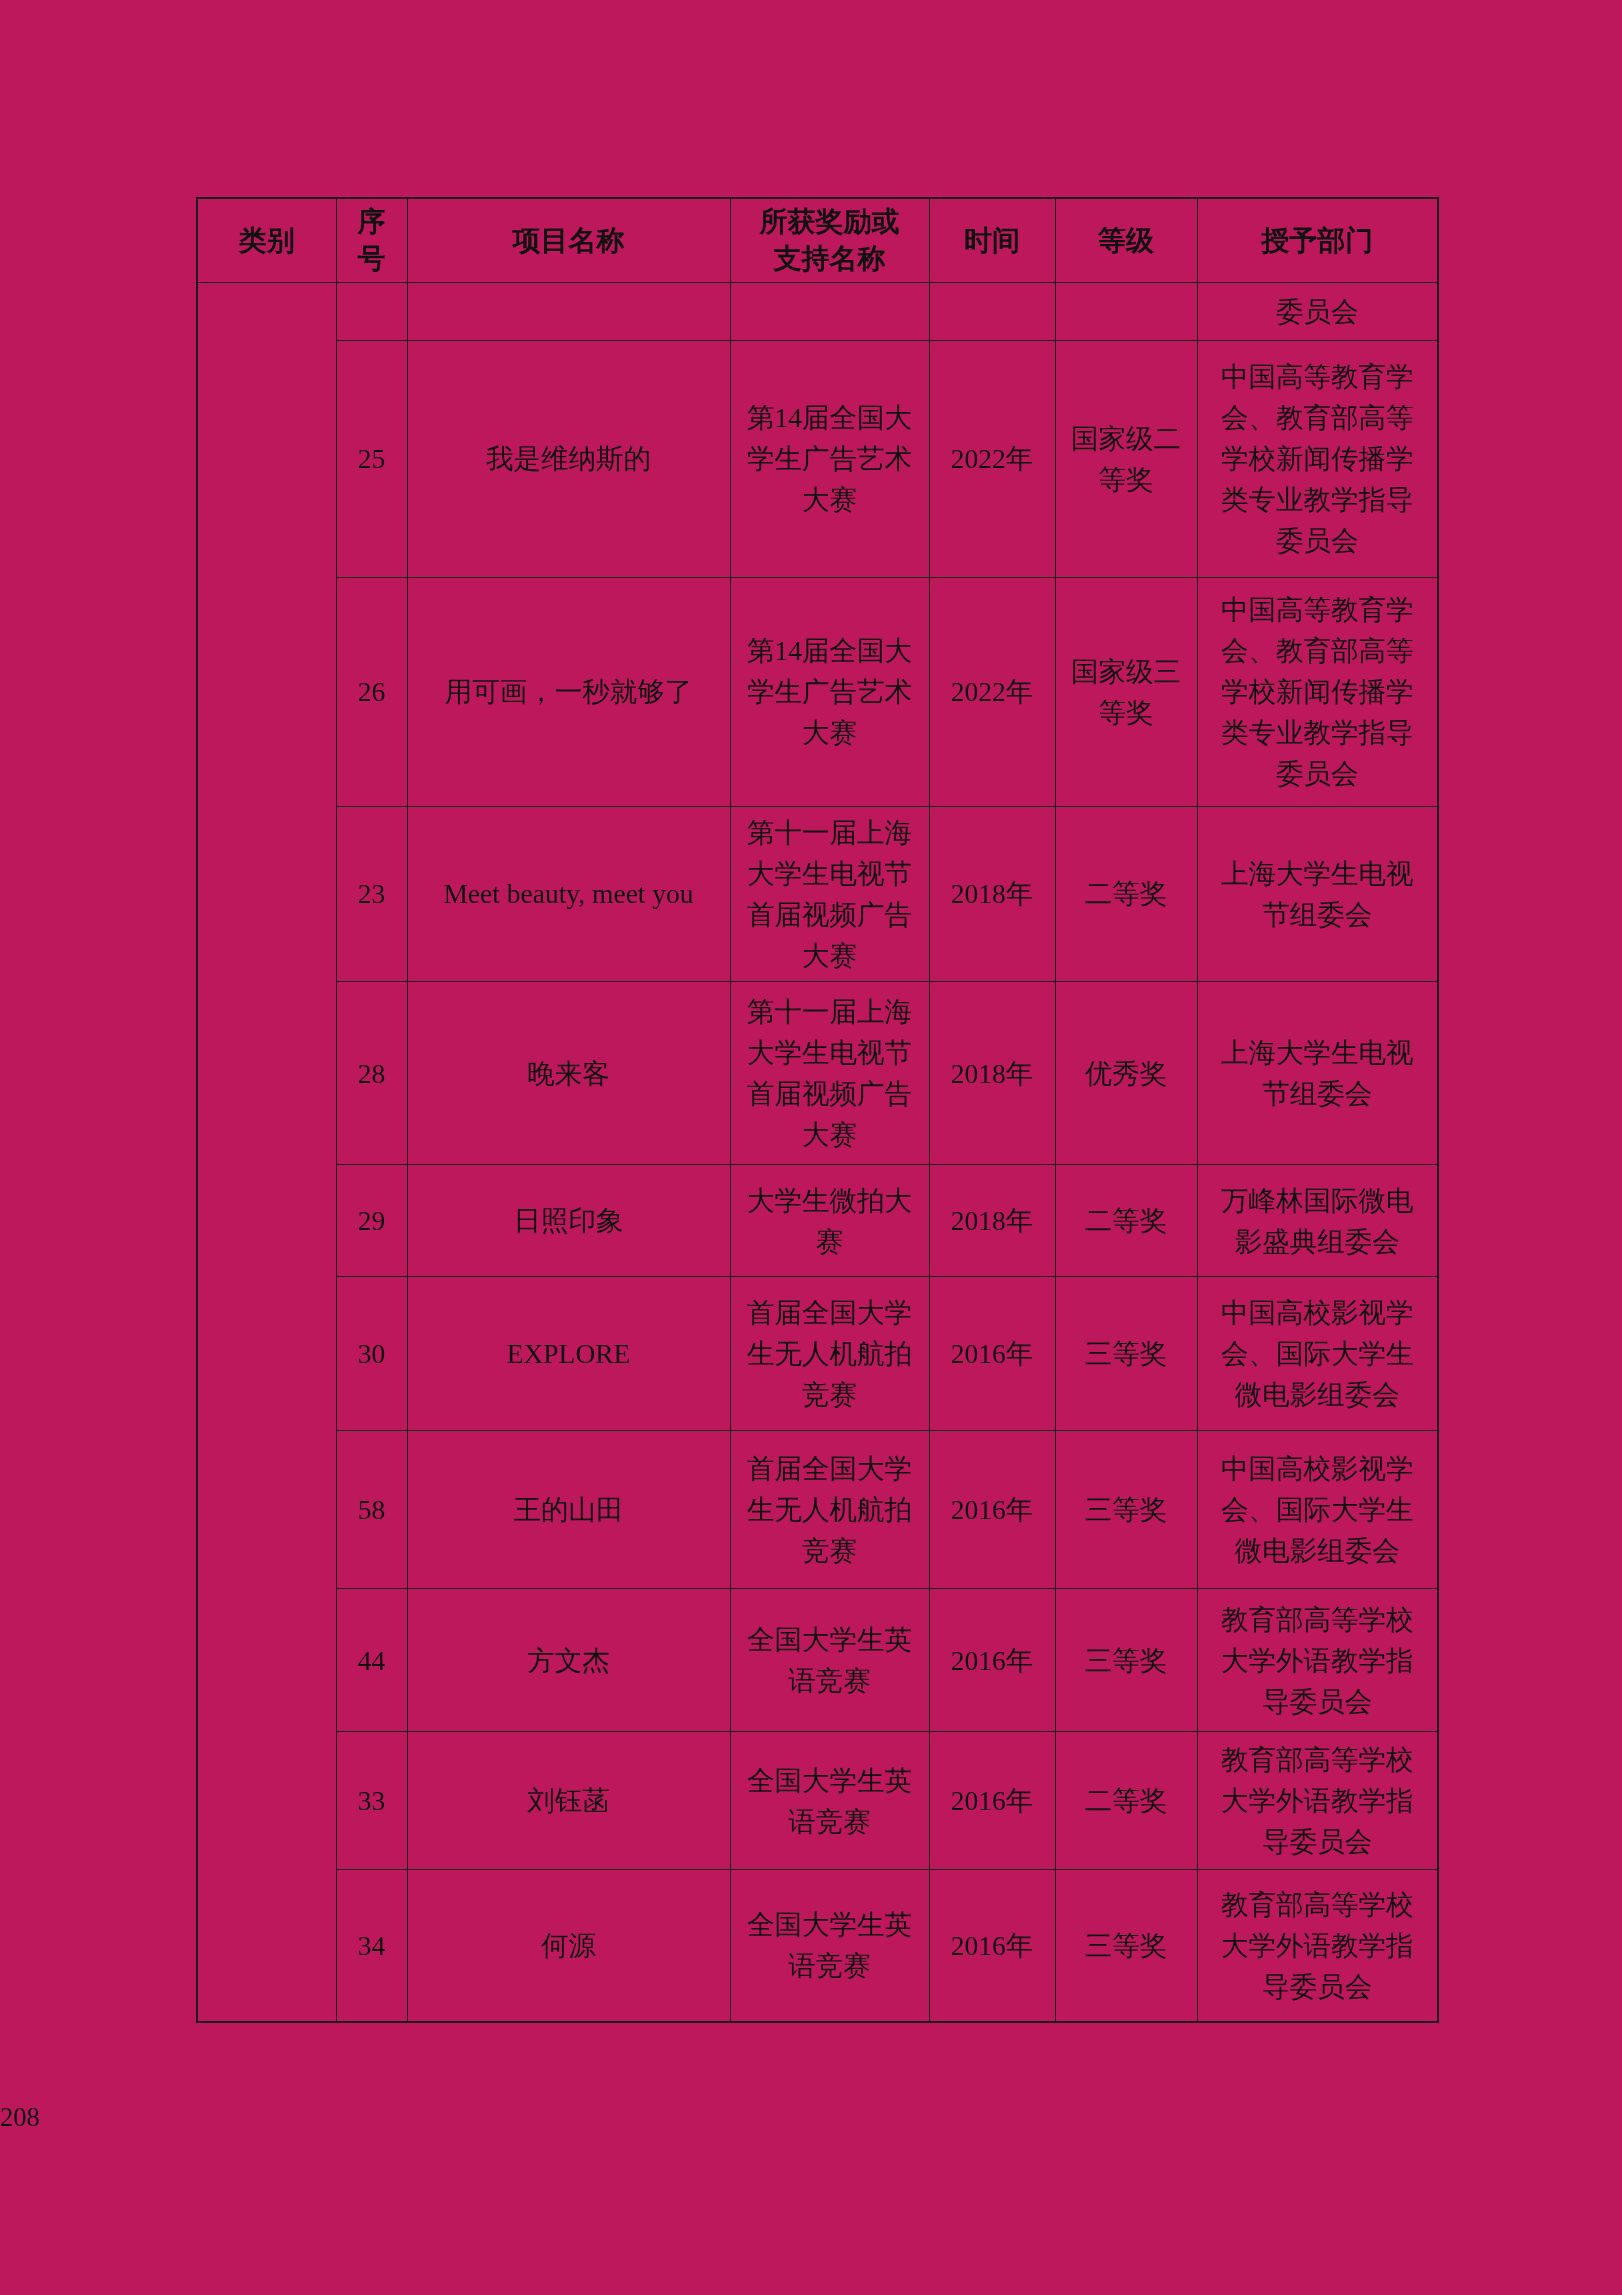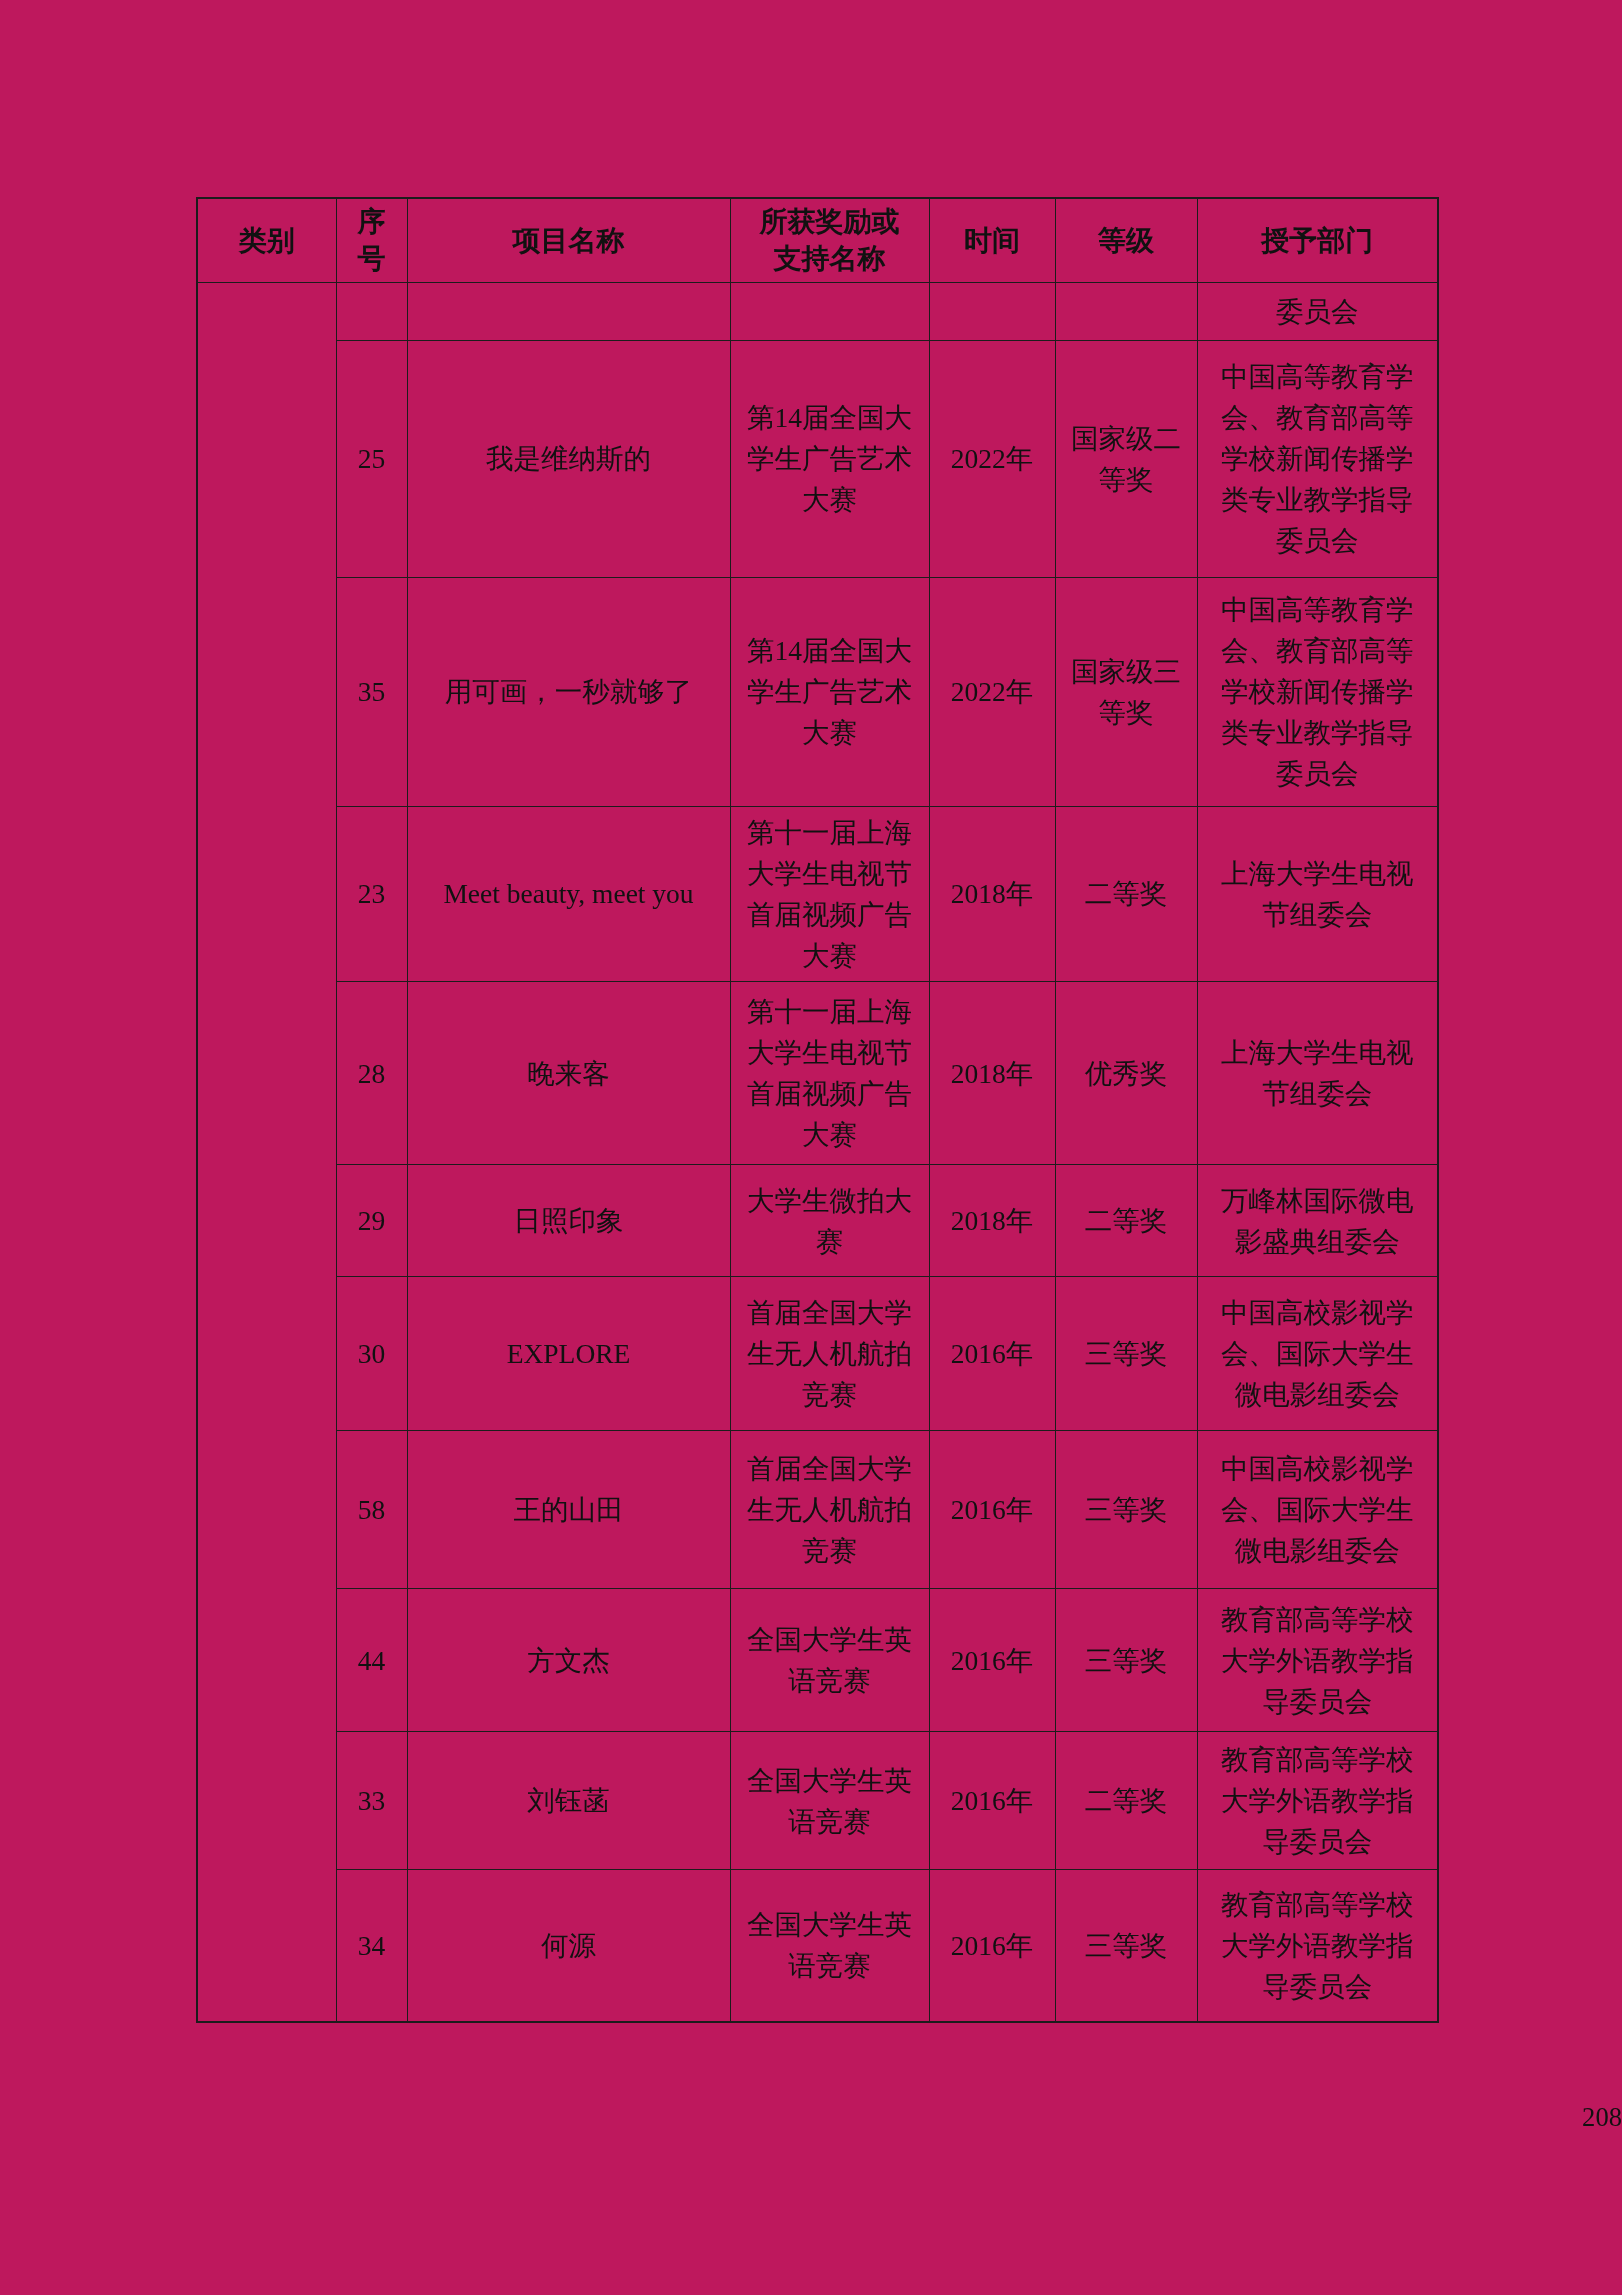--- a/index.html
+++ b/index.html
@@ -70,21 +70,21 @@
   td.cell-award   { padding: 5.3px 15px; margin-top: 15px; }
   td.cell-level   { padding: 5.3px 12.4px; margin-top: 24px; }
   td.cell-dept    { padding: 5.3px 17.7px; }
   td.cell-category{ padding: 0; }
 
   .page-number {
     position: absolute;
     top: 2101px;
     left: 0;
     width: 100%;
-    text-align: right;
+    text-align: left;
     font-size: 26.6px;
     line-height: 32px;
     color: #111111;
   }
 </style>
 </head>
 <body>
 
 <div class="sheet">
 
@@ -123,21 +123,21 @@
       </tr>
       <tr class="r1">
         <td class="cell-no">25</td>
         <td class="cell-project">我是维纳斯的</td>
         <td class="cell-award">第14届全国大学生广告艺术大赛</td>
         <td class="cell-year">2022年</td>
         <td class="cell-level">国家级二等奖</td>
         <td class="cell-dept">中国高等教育学会、教育部高等学校新闻传播学类专业教学指导委员会</td>
       </tr>
       <tr class="r2">
-        <td class="cell-no">35</td>
+        <td class="cell-no">26</td>
         <td class="cell-project">用可画，一秒就够了</td>
         <td class="cell-award">第14届全国大学生广告艺术大赛</td>
         <td class="cell-year">2022年</td>
         <td class="cell-level">国家级三等奖</td>
         <td class="cell-dept">中国高等教育学会、教育部高等学校新闻传播学类专业教学指导委员会</td>
       </tr>
       <tr class="r3">
         <td class="cell-no">23</td>
         <td class="cell-project">Meet beauty, meet you</td>
         <td class="cell-award">第十一届上海大学生电视节首届视频广告大赛</td>

